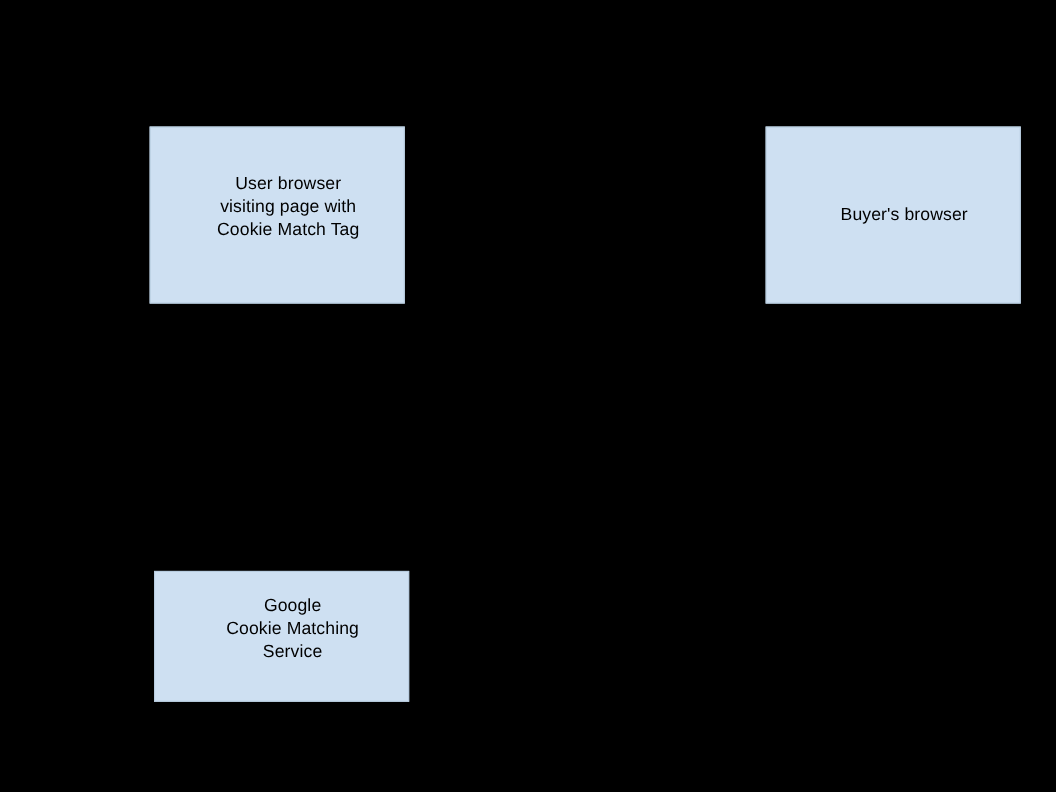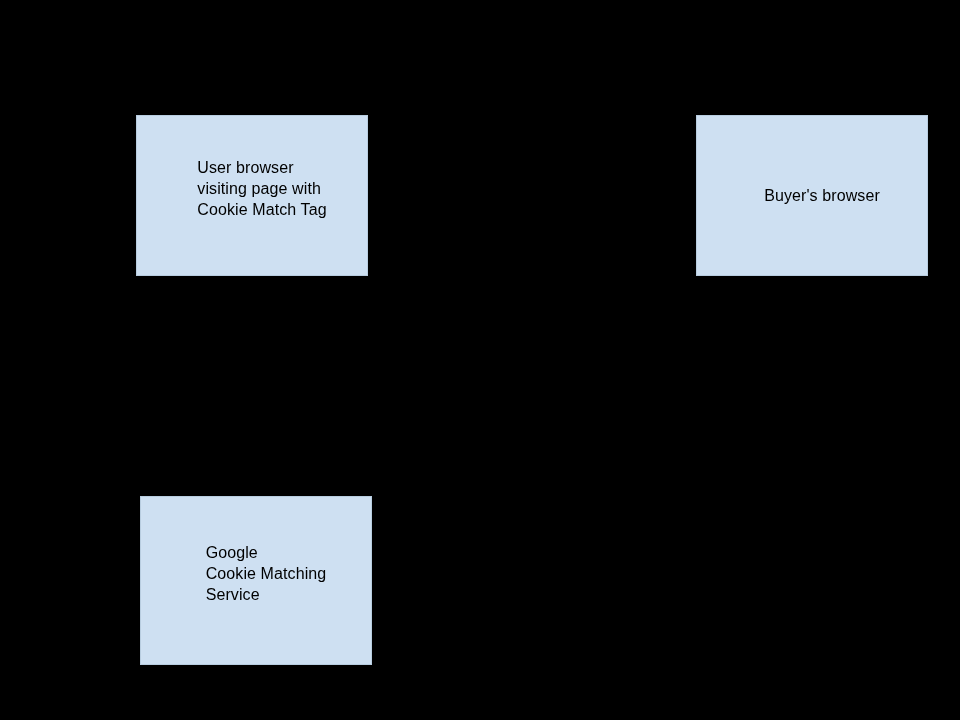--- a/index.html
+++ b/index.html
@@ -27,21 +27,21 @@
     border: 1px solid #b8cde0;
     display: flex;
     align-items: center;
     justify-content: center;
   }
   .node-label {
     color: #000000;
     font-family: "Liberation Sans", sans-serif;
     font-size: 16px;
     line-height: 21px;
-    text-align: left;
+    text-align: center;
     white-space: pre-line;
     letter-spacing: 0.1px;
     
     position: relative;
     top: -7px;
     margin-left: 20px;
   }
   .node-single .node-label {
     top: -0.5px;
   }
@@ -54,19 +54,19 @@
   <div class="node" style="left:136px; top:115px; width:232px; height:161px;">
     <span class="node-label">User browser
 visiting page with
 Cookie Match Tag</span>
   </div>
 
   <div class="node node-single" style="left:696px; top:115px; width:232px; height:161px;">
     <span class="node-label">Buyer's browser</span>
   </div>
 
-  <div class="node" style="left:140px; top:496px; width:232px; height:169px;">
+  <div class="node" style="left:140px; top:519px; width:232px; height:119px;">
     <span class="node-label">Google
 Cookie Matching
 Service</span>
   </div>
 
 </div>
 
 </body></html>

